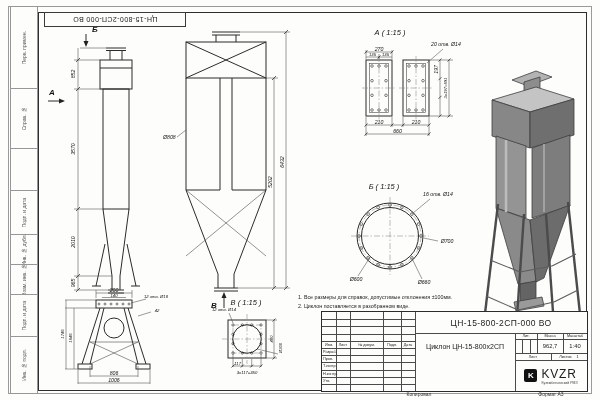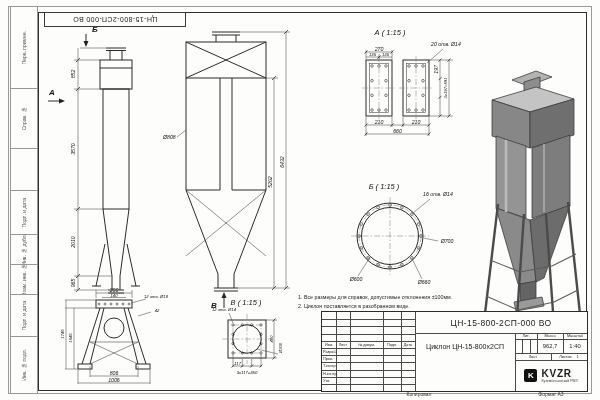--- a/index.html
+++ b/index.html
@@ -30,21 +30,21 @@
   .tb{left:321px;top:311px;width:265px;height:79px;border:1.5px solid #2b2b2b;background:#fdfdfb;}
   .tb .vl,.tb .hl,.tb .cell,.tb .lbl{position:absolute;}
   .tb .vl{border-left:1px solid #4a4a4a;width:0;}
   .tb .hl{border-top:1px solid #4a4a4a;height:0;}
   .tb .lbl{font-size:3.8px;color:#222;display:flex;align-items:center;justify-content:center;overflow:hidden;white-space:nowrap;}
   .tb .big{font-size:8.5px;letter-spacing:.4px;}
   .tb .name{font-size:7px;}
   .tb .val{font-size:5.8px;}
   .logo-box{width:13px;height:13px;background:#111;border-radius:2px;color:#fff;font-weight:bold;font-size:8px;display:flex;align-items:center;justify-content:center;}
   .org-wrap{display:flex;align-items:center;justify-content:center;gap:4px;}
-  .org-name{font-weight:bold;font-size:10px;letter-spacing:.8px;}
+  .org-name{font-weight:normal;font-size:12px;letter-spacing:.8px;}
   .org-sub{font-size:3.5px;color:#444;}
   .bottom-note{font-size:5px;color:#333;}
 </style>
 </head>
 <body>
 
 <div class="abs outer-border"></div>
 <div class="abs frame"></div>
 
 <div class="abs margin-cell" style="top:6px;height:82px;">

